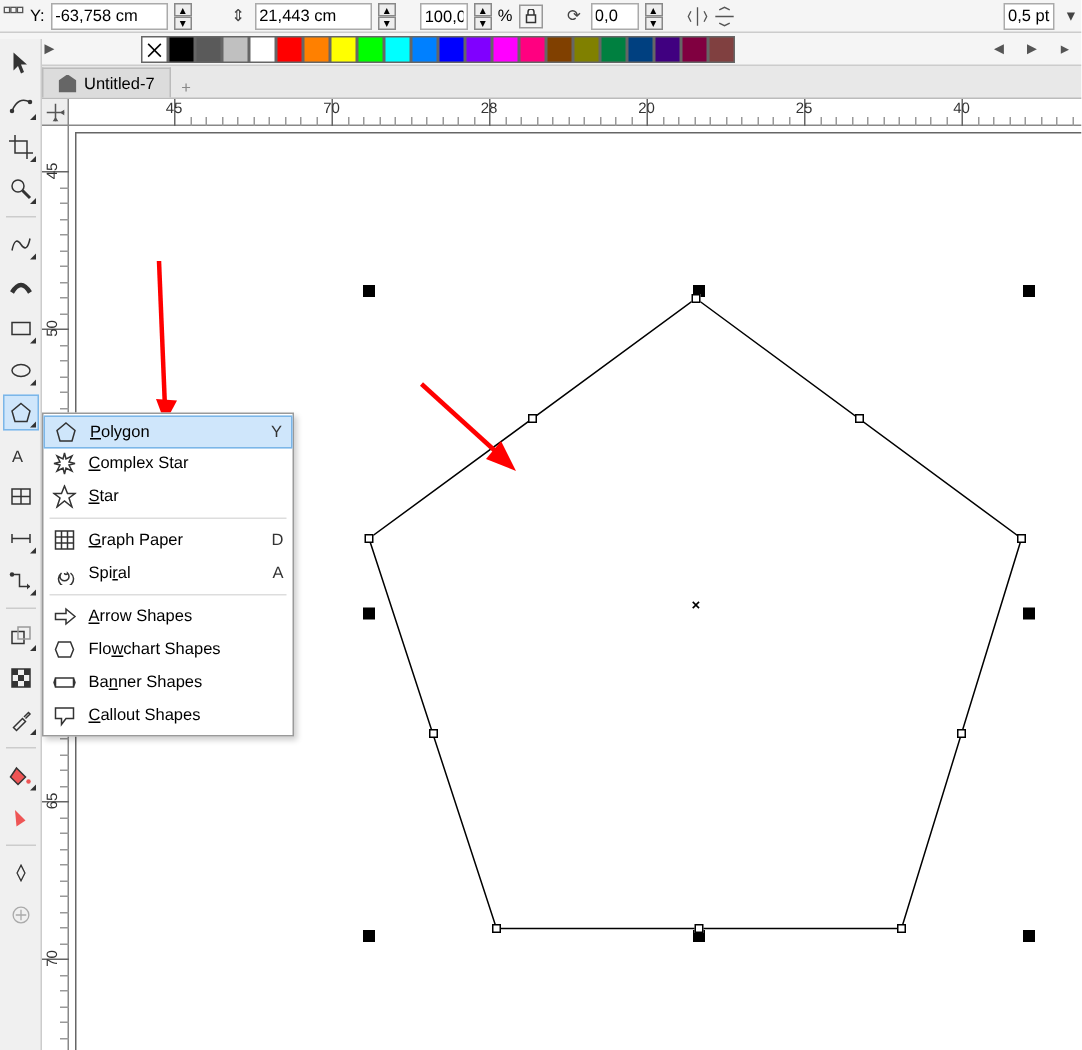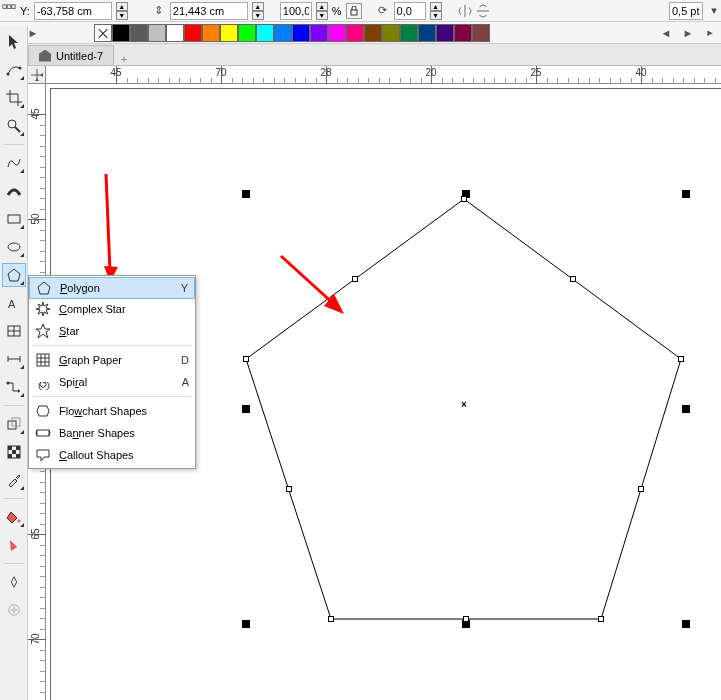--- a/index.html
+++ b/index.html
@@ -523,20 +523,28 @@
           <path d="M8 8 a1 1 0 1 0 2 0 a3 3 0 1 1 -4 0 a5 5 0 1 0 6 0" stroke="#333" fill="none"></path>
         </svg>
       </span>
       <span class="lbl">Spi<u>r</u>al</span>
       <span class="sc">A</span>
     </div>
     <div class="flysep"></div>
     <div class="item">
       <span class="fic">
         <svg viewBox="0 0 16 16">
+          <path d="M2 6 h7 v-3 l6 5 -6 5 v-3 h-7 z" stroke="#333" fill="none"></path>
+        </svg>
+      </span>
+      <span class="lbl"><u>A</u>rrow Shapes</span>
+    </div>
+    <div class="item">
+      <span class="fic">
+        <svg viewBox="0 0 16 16">
           <polygon points="4,3 12,3 14,8 12,13 4,13 2,8" stroke="#333" fill="none"></polygon>
         </svg>
       </span>
       <span class="lbl">Flo<u>w</u>chart Shapes</span>
     </div>
     <div class="item">
       <span class="fic">
         <svg viewBox="0 0 16 16">
           <path d="M2 5 h12 v6 h-12 z M2 5 l-1 3 1 3 M14 5 l1 3 -1 3" stroke="#333" fill="none"></path>
         </svg>

